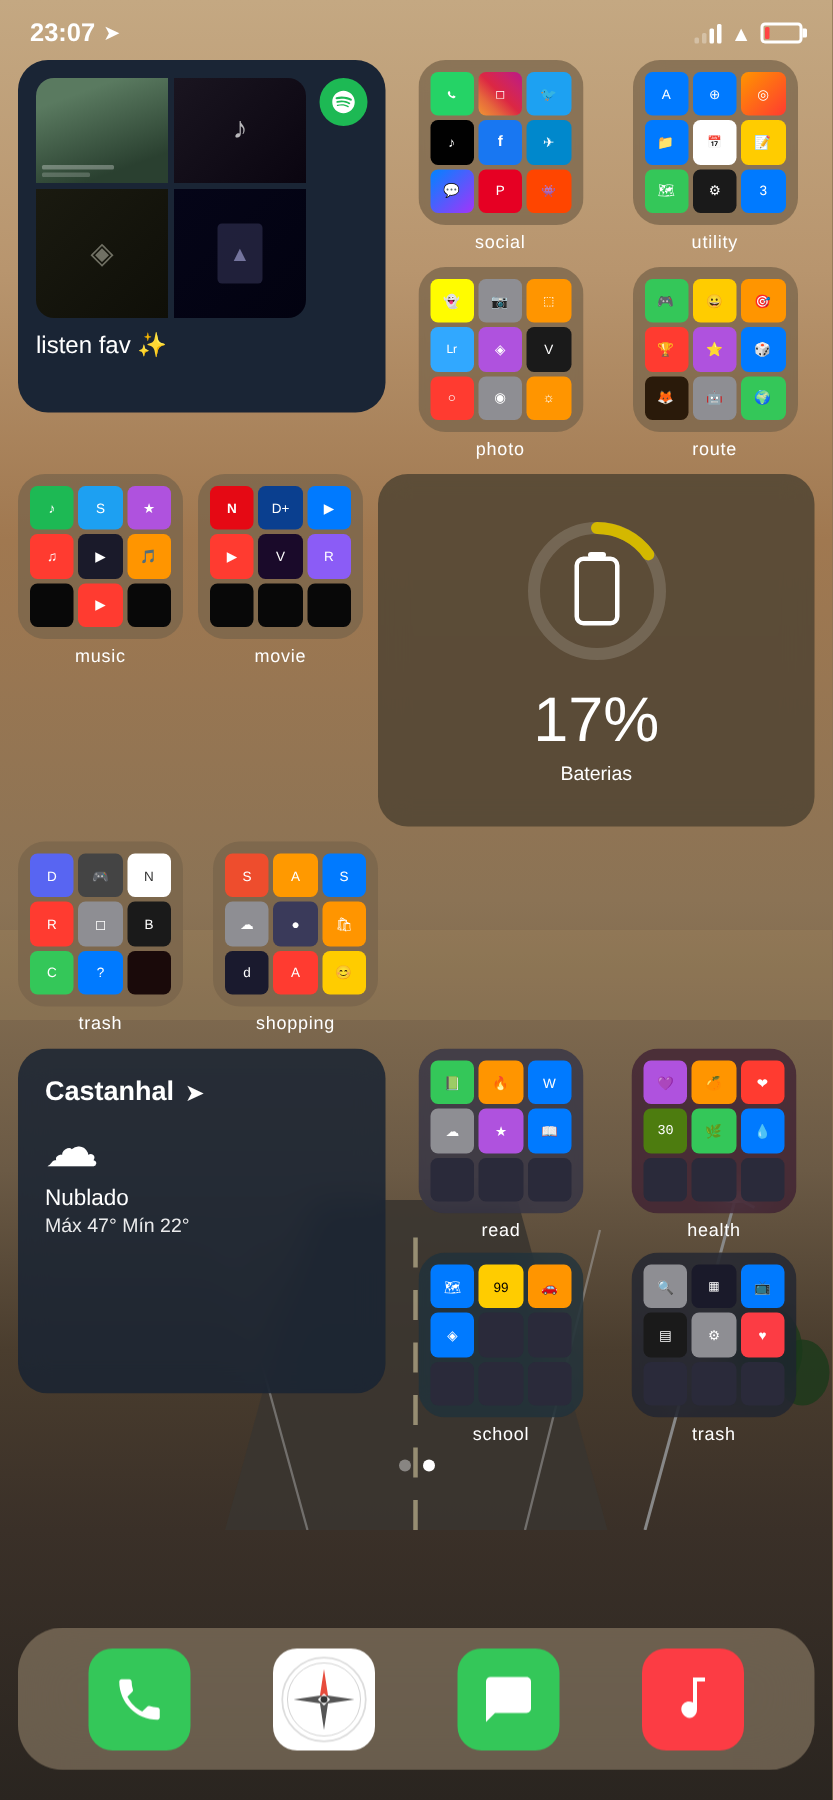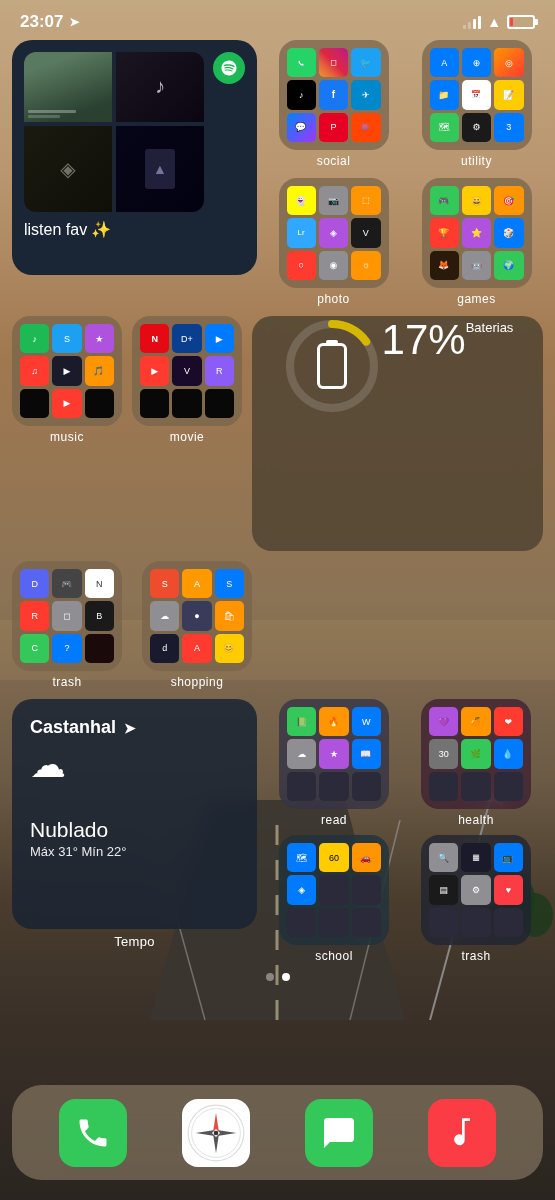--- a/index.html
+++ b/index.html
@@ -227,22 +227,22 @@
       grid-template-rows: repeat(3, 1fr);
       gap: 3px;
       padding: 8px;
     }
     .battery-widget {
       flex: 1;
       height: 235px;
       background: rgba(80, 68, 50, 0.85);
       border-radius: 20px;
       display: flex;
-      flex-direction: row;
-      align-items: flex-start;
+      flex-direction: column;
+      align-items: center;
       justify-content: center;
       backdrop-filter: blur(10px);
     }
     .battery-ring {
       width: 100px;
       height: 100px;
       position: relative;
       margin-bottom: 12px;
     }
     .battery-ring svg {
@@ -302,23 +302,22 @@
       font-size: 52px;
       font-weight: 200;
       margin: 4px 0;
       line-height: 1;
     }
     .weather-cloud {
       font-size: 36px;
       margin: 6px 0 4px;
     }
     .weather-desc {
-      font-size: 21px;
+      font-size: 15px;
       font-weight: 500;
-      margin-top: 28px;
     }
     .weather-minmax {
       font-size: 13px;
       margin-top: 2px;
       opacity: 0.9;
     }
     .small-folders-2x2 {
       display: grid;
       grid-template-columns: 1fr 1fr;
       gap: 8px;
@@ -616,21 +615,21 @@
           <div class="app-mini" style="background:#2a1a0a;">
               <span style="font-size:9px;">🦊</span>
             </div>
           <div class="app-mini c-gray">
               <span style="font-size:9px;">🤖</span>
             </div>
           <div class="app-mini c-green">
               <span style="font-size:9px;">🌍</span>
             </div>
         </div>
-        <span class="folder-label">games</span>
+        <span class="folder-label">route</span>
       </div>
     </div>
   </div>
 
   <div class="row2">
     <div class="two-folders-row">
 
       <div class="small-folder">
         <div class="small-folder-icon">
           <div class="app-mini c-spotify">
@@ -777,23 +776,22 @@
   <div class="row4">
 
     <div>
       <div class="weather-widget">
         <div class="weather-city">
           <span>Castanhal</span>
           <span style="font-size:14px; margin-left:4px;">➤</span>
         </div>
         <div class="weather-cloud">☁</div>
         <div class="weather-desc">Nublado</div>
-        <div class="weather-minmax">Máx 31° Mín 22°</div>
-      </div>
-      <div class="widget-name">Tempo</div>
+        <div class="weather-minmax">Máx 47° Mín 22°</div>
+      </div>
     </div>
 
     <div class="small-folders-2x2">
 
       <div class="folder-item">
         <div class="folder-icon" style="background: rgba(50,50,70,0.75);">
           <div class="app-mini c-green">
               <span style="color:white;font-size:9px;">📗</span>
             </div>
           <div class="app-mini c-orange">
@@ -822,21 +820,21 @@
         <div class="folder-icon" style="background: rgba(60,30,50,0.75);">
           <div class="app-mini c-purple">
               <span style="color:white;font-size:9px;">💜</span>
             </div>
           <div class="app-mini c-orange">
               <span style="color:white;font-size:9px;">🍊</span>
             </div>
           <div class="app-mini c-red">
               <span style="color:white;font-size:9px;">❤</span>
             </div>
-          <div class="app-mini" style="background:#737373;">
+          <div class="app-mini" style="background:#4d7c0f;font-family:Liberation Mono, monospace;">
               <span style="color:white;font-size:9px;">30</span>
             </div>
           <div class="app-mini c-green">
               <span style="color:white;font-size:9px;">🌿</span>
             </div>
           <div class="app-mini c-blue">
               <span style="color:white;font-size:9px;">💧</span>
             </div>
           <div class="app-mini" style="background:#2a2a3a;"></div>
           <div class="app-mini" style="background:#2a2a3a;"></div>
@@ -844,21 +842,21 @@
         </div>
         <span class="folder-label">health</span>
       </div>
 
       <div class="folder-item">
         <div class="folder-icon" style="background: rgba(30,50,60,0.75);">
           <div class="app-mini c-blue">
               <span style="color:white;font-size:9px;">🗺</span>
             </div>
           <div class="app-mini c-yellow">
-              <span style="font-size:9px;">60</span>
+              <span style="font-size:9px;">99</span>
             </div>
           <div class="app-mini c-orange">
               <span style="font-size:9px;">🚗</span>
             </div>
           <div class="app-mini c-blue">
               <span style="color:white;font-size:9px;">◈</span>
             </div>
           <div class="app-mini" style="background:#2a2a3a;"></div>
           <div class="app-mini" style="background:#2a2a3a;"></div>
           <div class="app-mini" style="background:#2a2a3a;"></div>

